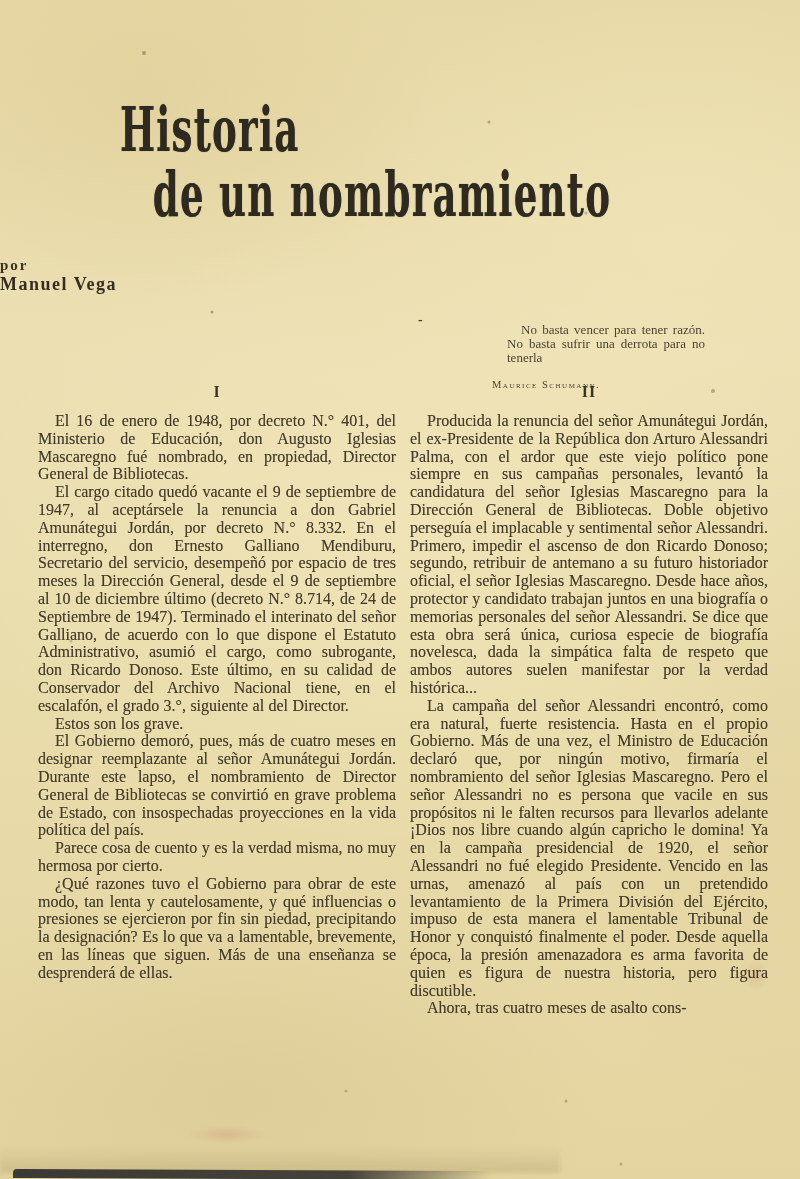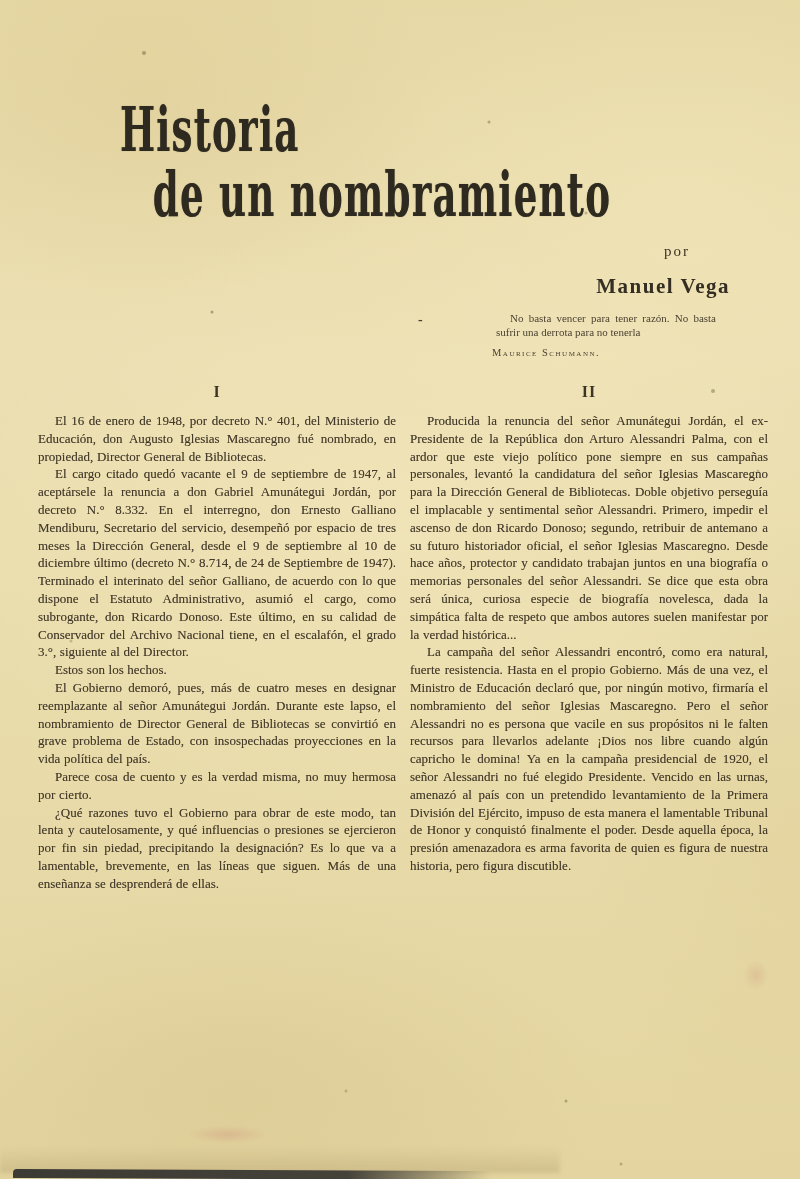--- a/index.html
+++ b/index.html
@@ -22,50 +22,50 @@
     color:#2e2a20;white-space:nowrap;
   }
   .title-line .squeeze{
     display:inline-block;transform:scaleX(0.60);transform-origin:50% 50%;
     font-size:62px;line-height:60px;letter-spacing:2px;
     text-shadow:0 0 1px rgba(46,42,32,0.55);
   }
   .t1{position:absolute;left:60px;top:100px;width:660px;}
   .t2{position:absolute;left:0px;top:165px;width:700px;}
   .byline-por{
-    position:absolute;left:0;top:243px;width:690px;text-align:right;
-    font-weight:normal;font-size:15px;letter-spacing:2px;color:#3a3326;
+    position:absolute;left:0;top:257px;width:690px;text-align:left;
+    font-weight:bold;font-size:15px;letter-spacing:2px;color:#3a3326;
   }
   .author{
-    position:absolute;left:0;top:274px;width:730px;text-align:right;
-    font-weight:bold;font-size:21px;letter-spacing:1.5px;color:#352e22;
+    position:absolute;left:0;top:274px;width:730px;text-align:left;
+    font-weight:bold;font-size:18px;letter-spacing:1.5px;color:#352e22;
   }
   .divider-dash{
     position:absolute;left:418px;top:312px;width:20px;
     font-weight:bold;font-size:14px;color:#4a4232;
   }
   
   .epigraph{position:absolute;left:492px;top:308px;width:228px;}
   .epigraph p{
-    margin:4px;font-size:11px;line-height:13.8px;text-align:justify;
+    margin:15px;font-size:13px;line-height:13.8px;text-align:justify;
     text-indent:14px;color:#4b4232;
   }
   .epigraph .attribution{
     margin-top:7px;text-align:left;font-size:10.5px;letter-spacing:1.5px;
     font-variant:small-caps;color:#4b4232;padding-right:10px;
   }
   
   .columns{position:absolute;left:38px;top:383px;width:730px;display:flex;gap:14px;}
   .col{width:358px;}
   .numeral{
     text-align:center;font-size:16px;font-weight:bold;color:#3c3527;
     margin-bottom:11px;letter-spacing:1px;
   }
   .col p{
-    margin:0;font-size:13px;line-height:17.8px;text-align:justify;
+    margin:0;font-size:16px;line-height:17.8px;text-align:justify;
     text-indent:17px;color:#433a2a;word-spacing:0.4px;
     text-shadow:0 0 0.5px rgba(67,58,42,0.45);
   }
   
   .edge-shadow{
     position:absolute;left:13px;bottom:0px;width:478px;height:9px;
     background:linear-gradient(90deg,#3c3a34 0%,#45423a 70%,rgba(69,66,58,0) 100%);
     border-radius:4px 4px 0 0;transform:rotate(0.25deg);filter:blur(0.7px);
   }
   .edge-shade{
@@ -123,30 +123,31 @@
     <p>No basta vencer para tener razón. No basta sufrir una derrota para no tenerla</p>
     <div class="attribution">Maurice Schumann.</div>
   </div>
 
   <div class="columns">
 
     <div class="col">
       <div class="numeral">I</div>
       <p>El 16 de enero de 1948, por decreto N.° 401, del Ministerio de Educación, don Augusto Iglesias Mascaregno fué nombrado, en propiedad, Director General de Bibliotecas.</p>
       <p>El cargo citado quedó vacante el 9 de septiembre de 1947, al aceptársele la renuncia a don Gabriel Amunátegui Jordán, por decreto N.° 8.332. En el interregno, don Ernesto Galliano Mendiburu, Secretario del servicio, desempeñó por espacio de tres meses la Dirección General, desde el 9 de septiembre al 10 de diciembre último (decreto N.° 8.714, de 24 de Septiembre de 1947). Terminado el interinato del señor Galliano, de acuerdo con lo que dispone el Estatuto Administrativo, asumió el cargo, como subrogante, don Ricardo Donoso. Este último, en su calidad de Conservador del Archivo Nacional tiene, en el escalafón, el grado 3.°, siguiente al del Director.</p>
-      <p>Estos son los hechos.</p>
+      <p>Estos son los grave.</p>
       <p>El Gobierno demoró, pues, más de cuatro meses en designar reemplazante al señor Amunátegui Jordán. Durante este lapso, el nombramiento de Director General de Bibliotecas se convirtió en grave problema de Estado, con insospechadas proyecciones en la vida política del país.</p>
       <p>Parece cosa de cuento y es la verdad misma, no muy hermosa por cierto.</p>
       <p>¿Qué razones tuvo el Gobierno para obrar de este modo, tan lenta y cautelosamente, y qué influencias o presiones se ejercieron por fin sin piedad, precipitando la designación? Es lo que va a lamentable, brevemente, en las líneas que siguen. Más de una enseñanza se desprenderá de ellas.</p>
     </div>
 
     <div class="col">
       <div class="numeral">II</div>
       <p>Producida la renuncia del señor Amunátegui Jordán, el ex-Presidente de la República don Arturo Alessandri Palma, con el ardor que este viejo político pone siempre en sus campañas personales, levantó la candidatura del señor Iglesias Mascaregno para la Dirección General de Bibliotecas. Doble objetivo perseguía el implacable y sentimental señor Alessandri. Primero, impedir el ascenso de don Ricardo Donoso; segundo, retribuir de antemano a su futuro historiador oficial, el señor Iglesias Mascaregno. Desde hace años, protector y candidato trabajan juntos en una biografía o memorias personales del señor Alessandri. Se dice que esta obra será única, curiosa especie de biografía novelesca, dada la simpática falta de respeto que ambos autores suelen manifestar por la verdad histórica...</p>
       <p>La campaña del señor Alessandri encontró, como era natural, fuerte resistencia. Hasta en el propio Gobierno. Más de una vez, el Ministro de Educación declaró que, por ningún motivo, firmaría el nombramiento del señor Iglesias Mascaregno. Pero el señor Alessandri no es persona que vacile en sus propósitos ni le falten recursos para llevarlos adelante ¡Dios nos libre cuando algún capricho le domina! Ya en la campaña presidencial de 1920, el señor Alessandri no fué elegido Presidente. Vencido en las urnas, amenazó al país con un pretendido levantamiento de la Primera División del Ejército, impuso de esta manera el lamentable Tribunal de Honor y conquistó finalmente el poder. Desde aquella época, la presión amenazadora es arma favorita de quien es figura de nuestra historia, pero figura discutible.</p>
+      <p>Ahora, tras cuatro meses de asalto cons-</p>
     </div>
 
   </div>
 
   <div class="edge-shade"></div>
   <div class="edge-shadow"></div>
 
 </div>
 
 </body></html>

